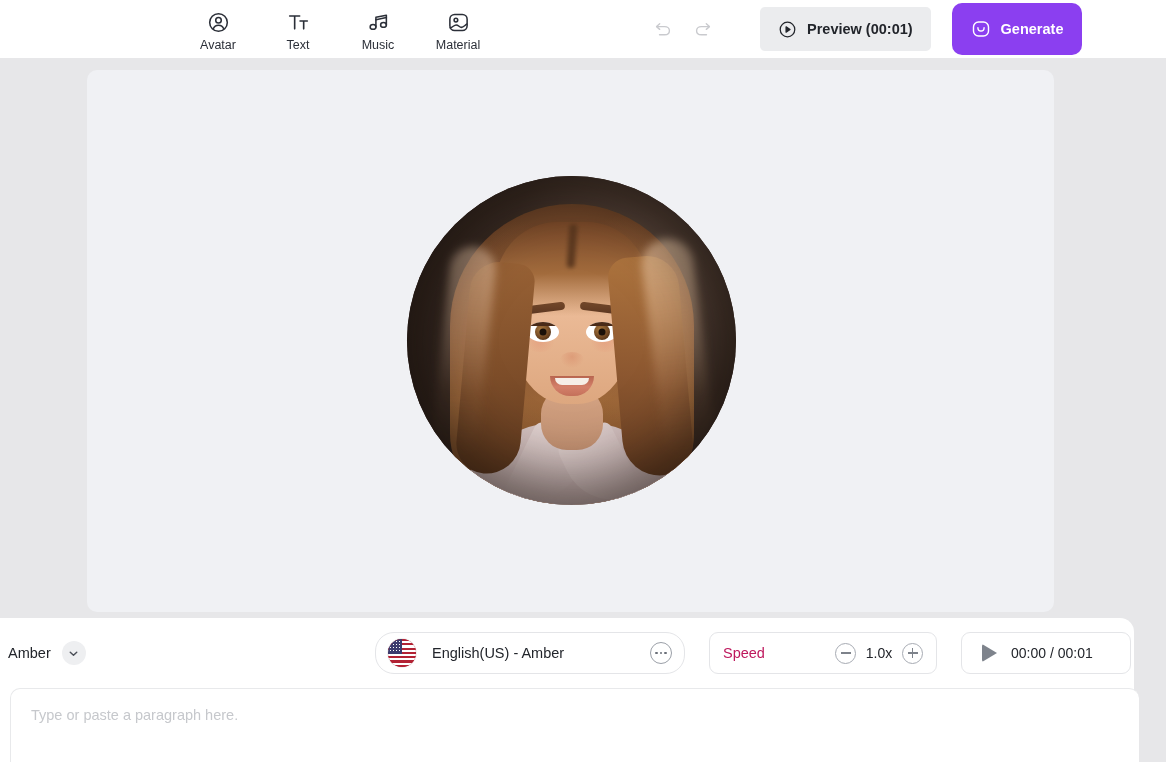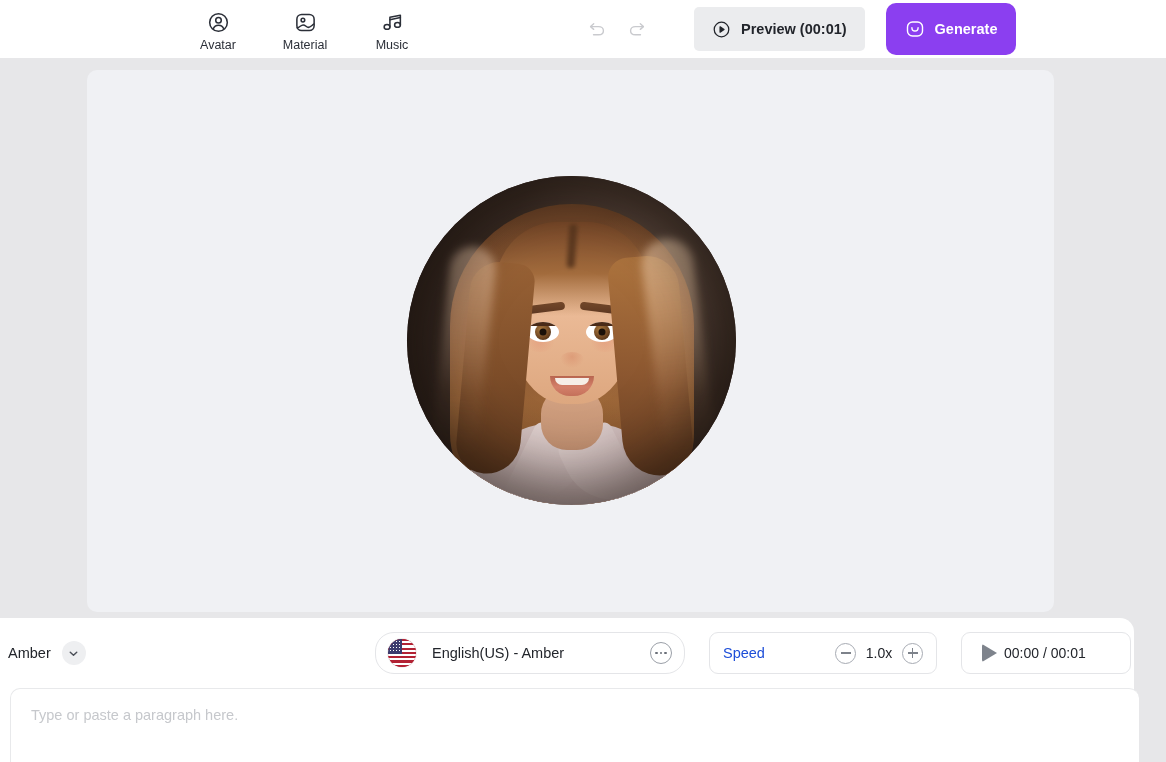--- a/index.html
+++ b/index.html
@@ -15,21 +15,21 @@
   .header {
     position: absolute; top: 0; left: 0;
     width: 1166px; height: 58px;
     background: #ffffff;
     display: flex; align-items: center;
   }
 
   .tools {
     display: flex; align-items: flex-end;
     margin-left: 178px;
-    gap: 7px;
+    gap: 0px;
   }
   .tool {
     width: 80px;
     display: flex; flex-direction: column; align-items: center;
     padding-top: 5px;
     cursor: pointer;
   }
   .tool .ticon {
     width: 24px; height: 24px;
     display: flex; align-items: center; justify-content: center;
@@ -363,21 +363,21 @@
 
   .speed-box {
     position: absolute; left: 709px; top: 632px;
     width: 228px; height: 42px;
     background: #ffffff;
     border: 1px solid #e4e5e8;
     border-radius: 9px;
     display: flex; align-items: center;
     padding: 0 13px;
   }
-  .speed-label { font-size: 14.5px; color: #1d4ed8; }
+  .speed-label { font-size: 14.5px; color: #be185d; }
   .speed-ctrls {
     margin-left: auto;
     display: flex; align-items: center; gap: 8px;
   }
   .circ-btn {
     width: 21px; height: 21px; border-radius: 50%;
     border: 1.3px solid #a7abb3;
     display: flex; align-items: center; justify-content: center;
     color: #7d828a; cursor: pointer;
     position: relative;
@@ -391,21 +391,21 @@
   .speed-val { font-size: 14px; color: #22252b; min-width: 30px; text-align: center; }
 
   .player-box {
     position: absolute; left: 961px; top: 632px;
     width: 170px; height: 42px;
     background: #ffffff;
     border: 1px solid #e4e5e8;
     border-radius: 9px;
     display: flex; align-items: center;
     padding: 0 20px;
-    gap: 7px;
+    gap: 14px;
     cursor: pointer;
   }
   .play-tri {
     width: 0; height: 0;
     border-left: 15px solid #7e838c;
     border-top: 9px solid transparent;
     border-bottom: 9px solid transparent;
     border-radius: 2px;
   }
   .time-text { font-size: 14px; color: #22252b; white-space: nowrap; }
@@ -438,42 +438,51 @@
         <svg width="23" height="23" viewBox="0 0 24 24" fill="none" stroke="#2b2f38" stroke-width="1.6">
           <circle cx="12" cy="12" r="9.2"></circle>
             <circle cx="12" cy="9.6" r="2.9"></circle>
           <path d="M6.6 18.6c.9-2.5 3-3.8 5.4-3.8s4.5 1.3 5.4 3.8" stroke-linecap="round"></path>
         </svg>
       </span>
       <span class="tlabel">Avatar</span>
     </div>
 
 
-
     <div class="tool">
       <span class="ticon">
-        <svg width="23" height="23" viewBox="0 0 24 24" fill="none" stroke="#2b2f38" stroke-width="1.6">
-          <rect x="3" y="3.6" width="18" height="16.8" rx="5"></rect>
-          <circle cx="9.3" cy="9.5" r="1.9"></circle>
-          <path d="M3.4 17.6c2.6-.6 4-3.1 6.1-3.1 2.6 0 3.4 2.6 5.6 2.6 1.9 0 3.6-2.2 5.5-3.4" stroke-linecap="round"></path>
+        <svg width="23" height="23" viewBox="0 0 24 24" fill="none" stroke="#2b2f38" stroke-width="1.7" stroke-linecap="round">
+          <path d="M2.8 5.2h10.4M8 5.2v13.4"></path>
+          <path d="M13.6 10.4h7.6M17.4 10.4v8.2"></path>
         </svg>
       </span>
-      <span class="tlabel">Material</span>
+      <span class="tlabel">Text</span>
     </div>
 
     <div class="tool">
       <span class="ticon">
         <svg width="23" height="23" viewBox="0 0 24 24" fill="none" stroke="#2b2f38" stroke-width="1.6">
           <ellipse cx="6.3" cy="16.6" rx="3" ry="2.5"></ellipse>
           <ellipse cx="17.2" cy="14.5" rx="3" ry="2.5"></ellipse>
           <path d="M9.3 16.6V6.6l10.9-2.2v10.1" stroke-linecap="round" stroke-linejoin="round"></path>
           <path d="M9.3 9.1l10.9-2.2" stroke-linecap="round"></path>
         </svg>
       </span>
       <span class="tlabel">Music</span>
+    </div>
+
+    <div class="tool">
+      <span class="ticon">
+        <svg width="23" height="23" viewBox="0 0 24 24" fill="none" stroke="#2b2f38" stroke-width="1.6">
+          <rect x="3" y="3.6" width="18" height="16.8" rx="5"></rect>
+          <circle cx="9.3" cy="9.5" r="1.9"></circle>
+          <path d="M3.4 17.6c2.6-.6 4-3.1 6.1-3.1 2.6 0 3.4 2.6 5.6 2.6 1.9 0 3.6-2.2 5.5-3.4" stroke-linecap="round"></path>
+        </svg>
+      </span>
+      <span class="tlabel">Material</span>
     </div>
 
   </div>
 
   <div class="history">
     <span class="histbtn">
       <svg width="22" height="22" viewBox="0 0 24 24" fill="none" stroke="#c9cace" stroke-width="1.5" stroke-linecap="round" stroke-linejoin="round">
         <path d="M8.4 6.2 5 9.4l3.4 3"></path>
         <path d="M5.2 9.4h8.6c3 0 5.2 1.9 5.2 4.5s-2.2 4.4-5.2 4.4H8.2"></path>
       </svg>

